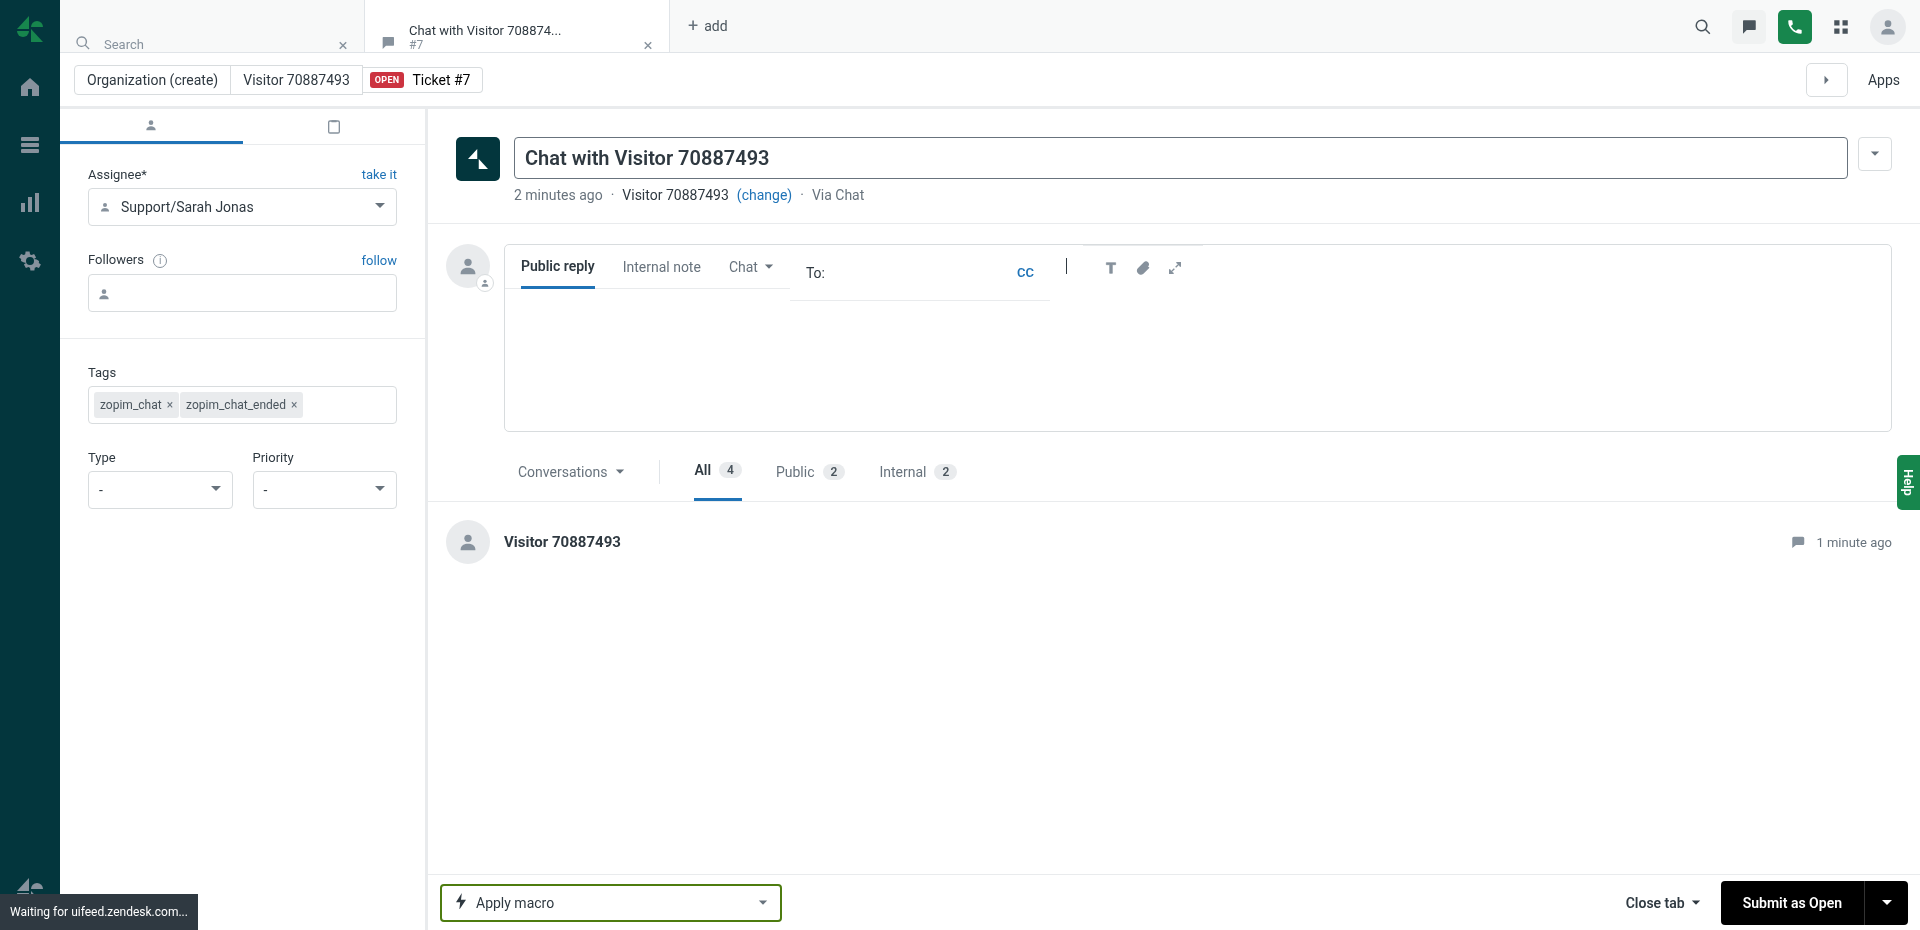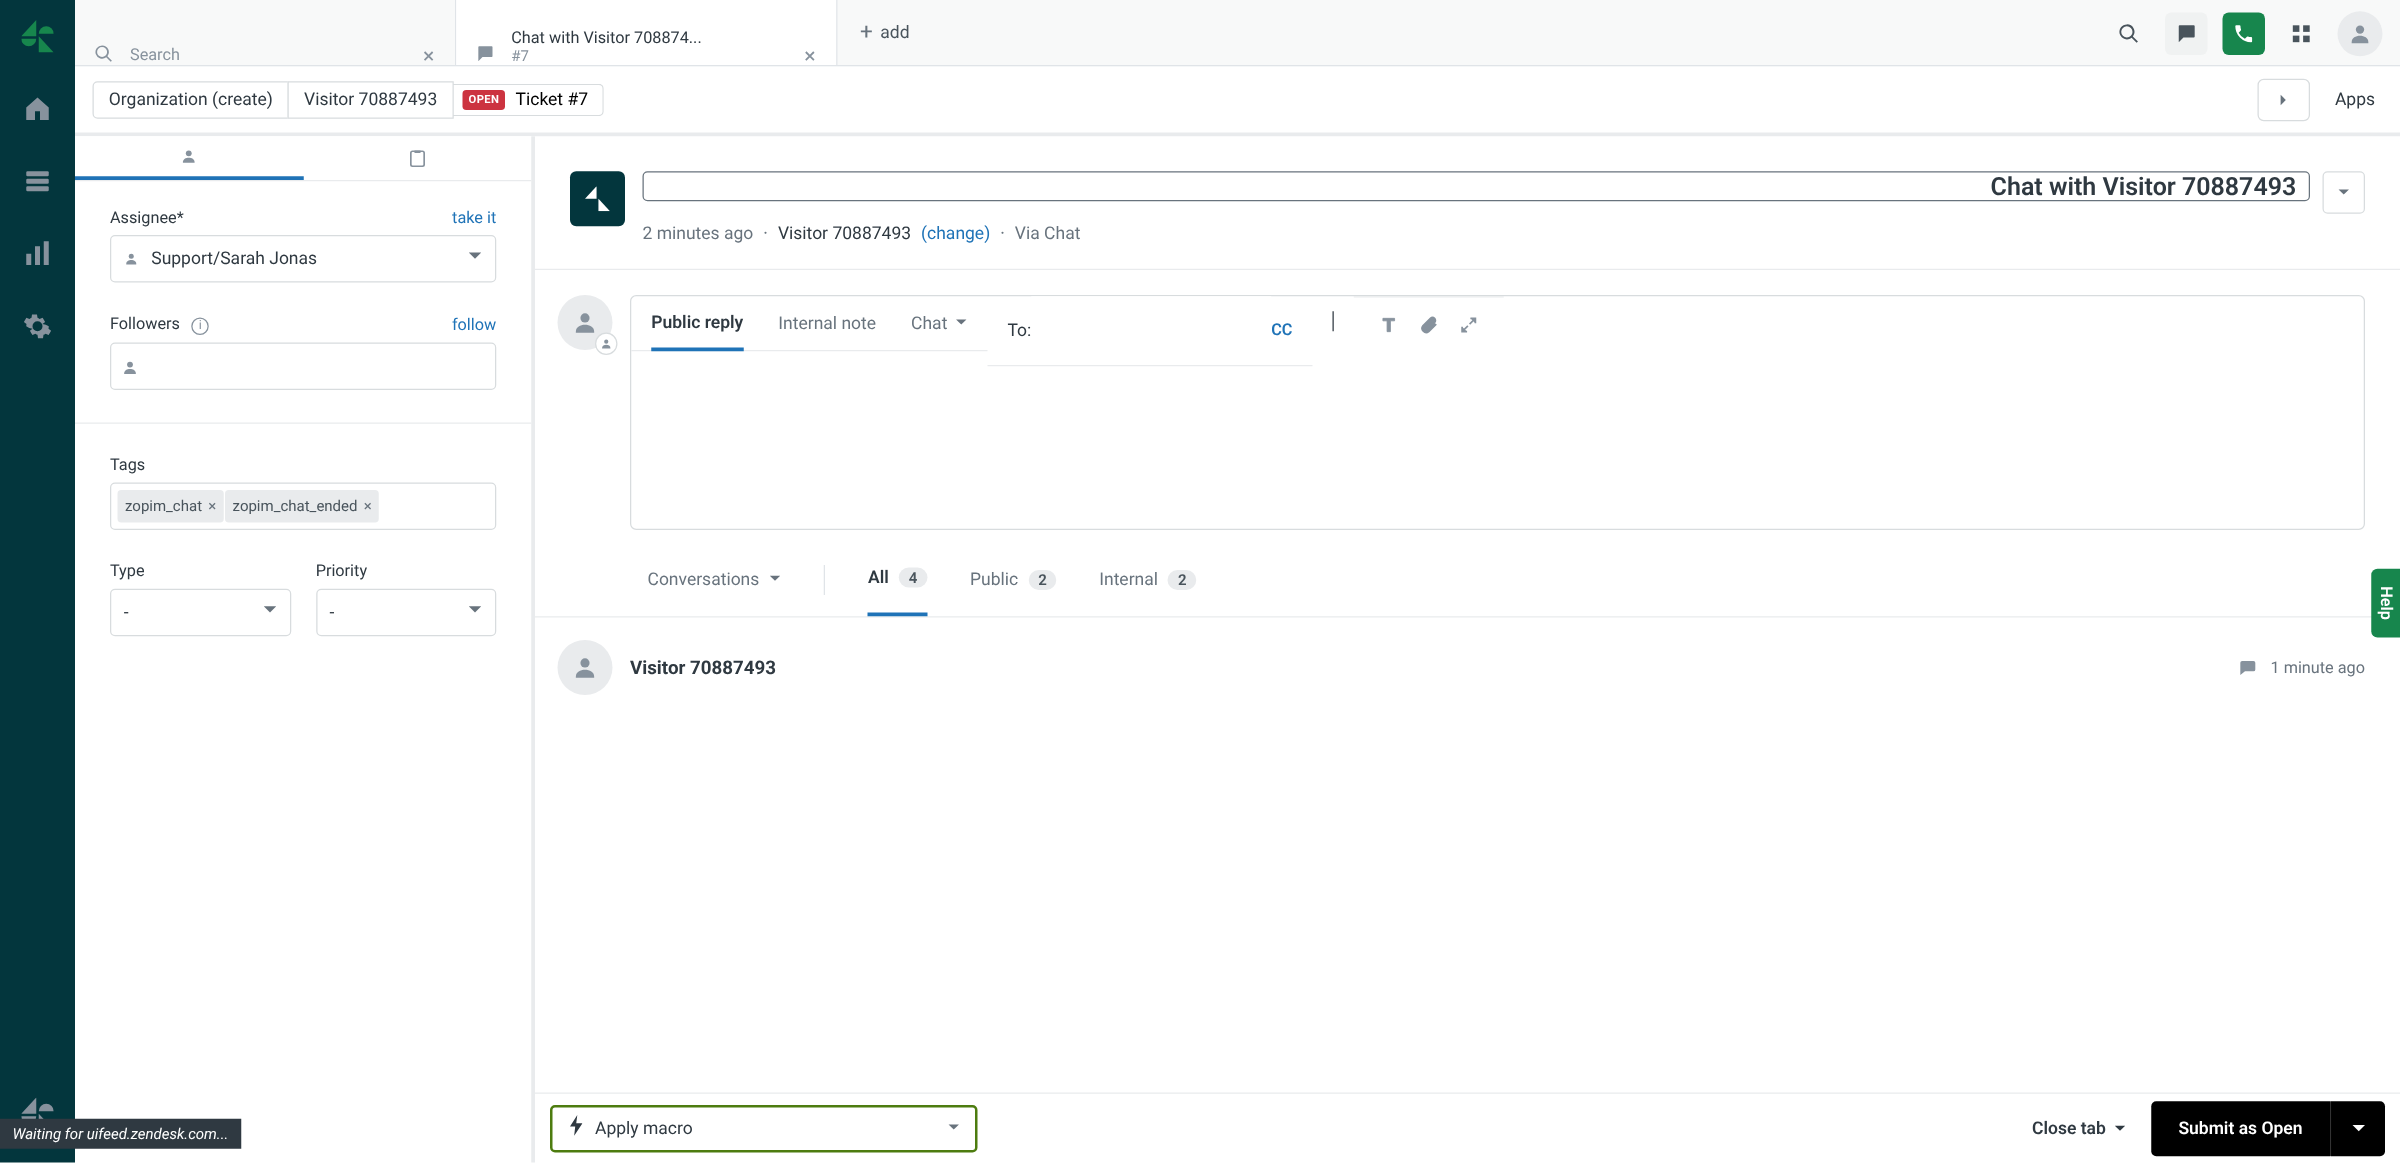--- a/index.html
+++ b/index.html
@@ -95,21 +95,21 @@
 
   
   .main {
     position:absolute; left:428px; right:0; top:109px; bottom:56px; display:flex; flex-direction:column;
   }
   .ticket-header { padding:28px 28px 20px 28px; display:flex; align-items:flex-start; gap:14px; border-bottom:1px solid #e9ebed; }
   .ticket-avatar { width:44px; height:44px; flex-shrink:0; }
   .ticket-avatar-img{ width:44px;height:44px;border-radius:5px;background:#03363d;display:flex;align-items:center;justify-content:center;}
   .ticket-avatar-img svg { width:20px; height:20px; fill:#fff;}
   .ticket-head-right { flex:1; display:flex; gap:10px; align-items:flex-start;}
-  .subject-input { flex:1; border:1px solid #68737d; border-radius:4px; height:24px; padding:0 10px; font-size:20px; font-weight:600; color:#2f3941;text-align:right; }
+  .subject-input { flex:1; border:1px solid #68737d; border-radius:4px; height:42px; padding:0 10px; font-size:20px; font-weight:600; color:#2f3941; }
   .subject-caret { width:34px; height:34px; border:1px solid #d8dcde; border-radius:4px; display:flex; align-items:center; justify-content:center; }
   .subject-caret svg { width:10px; fill:#68737d; }
   .meta-line { font-size:14px; color:#68737d; margin-top:8px; display:flex; gap:8px; align-items:center;}
   .meta-line .req { color:#2f3941; }
   .meta-line .change { color:#1f73b7; }
 
   .composer-row { display:flex; align-items:flex-start; padding:20px 28px 0 18px; gap:14px; }
   .composer-avatar { width:44px;height:44px;border-radius:50%;background:#e9ebed;display:flex;align-items:center;justify-content:center;position:relative;flex-shrink:0;}
   .composer-avatar svg { width:22px;height:22px;fill:#87929d;}
   .composer-avatar .badge { position:absolute;right:-4px;bottom:-4px;width:18px;height:18px;border-radius:50%;background:#fff;border:1px solid #d8dcde;display:flex;align-items:center;justify-content:center;}
@@ -154,21 +154,21 @@
   .macro .chev svg{width:10px;fill:#68737d;}
   .bottom-spacer{flex:1;}
   .close-tab { font-size:14px;color:#2f3941;display:flex;align-items:center;gap:6px;margin-right:20px;font-weight:600;}
   .close-tab svg{width:10px;fill:#2f3941;}
   .submit-group { display:flex; height:44px;}
   .submit-btn { background:#000; color:#fff; font-size:14px; font-weight:600; padding:0 22px; display:flex;align-items:center;border-radius:4px 0 0 4px;}
   .submit-caret { background:#000;width:44px;display:flex;align-items:center;justify-content:center;border-left:1px solid #333;border-radius:0 4px 4px 0;}
   .submit-caret svg{width:12px;fill:#fff;}
 
   
-  .status-toast { position:absolute; left:0; bottom:11px; height:24px; background:#2f3941; color:#fff; font-size:12px; padding:0 10px; display:flex; align-items:center; z-index:50;font-style:italic;}
+  .status-toast { position:absolute; left:0; bottom:0; height:36px; background:#2f3941; color:#fff; font-size:12px; padding:0 10px; display:flex; align-items:center; z-index:50;}
   .help-tab { position:absolute; right:0; top:50%; transform:translateY(-10px); background:#17864d; color:#fff; writing-mode:vertical-rl; padding:14px 4px; font-size:13px; border-radius:5px 0 0 5px; font-weight:600;}
 </style>
 </head>
 <body>
 
 <div class="icon-rail">
   <div class="rail-item rail-logo">
     <svg viewBox="0 0 26 26">
         <polygon points="0,13 12,0 12,13" fill="#17864d"></polygon>
         <path d="M0 15 h12 a6 6 0 0 1 -12 0z" fill="#17864d"></path>

